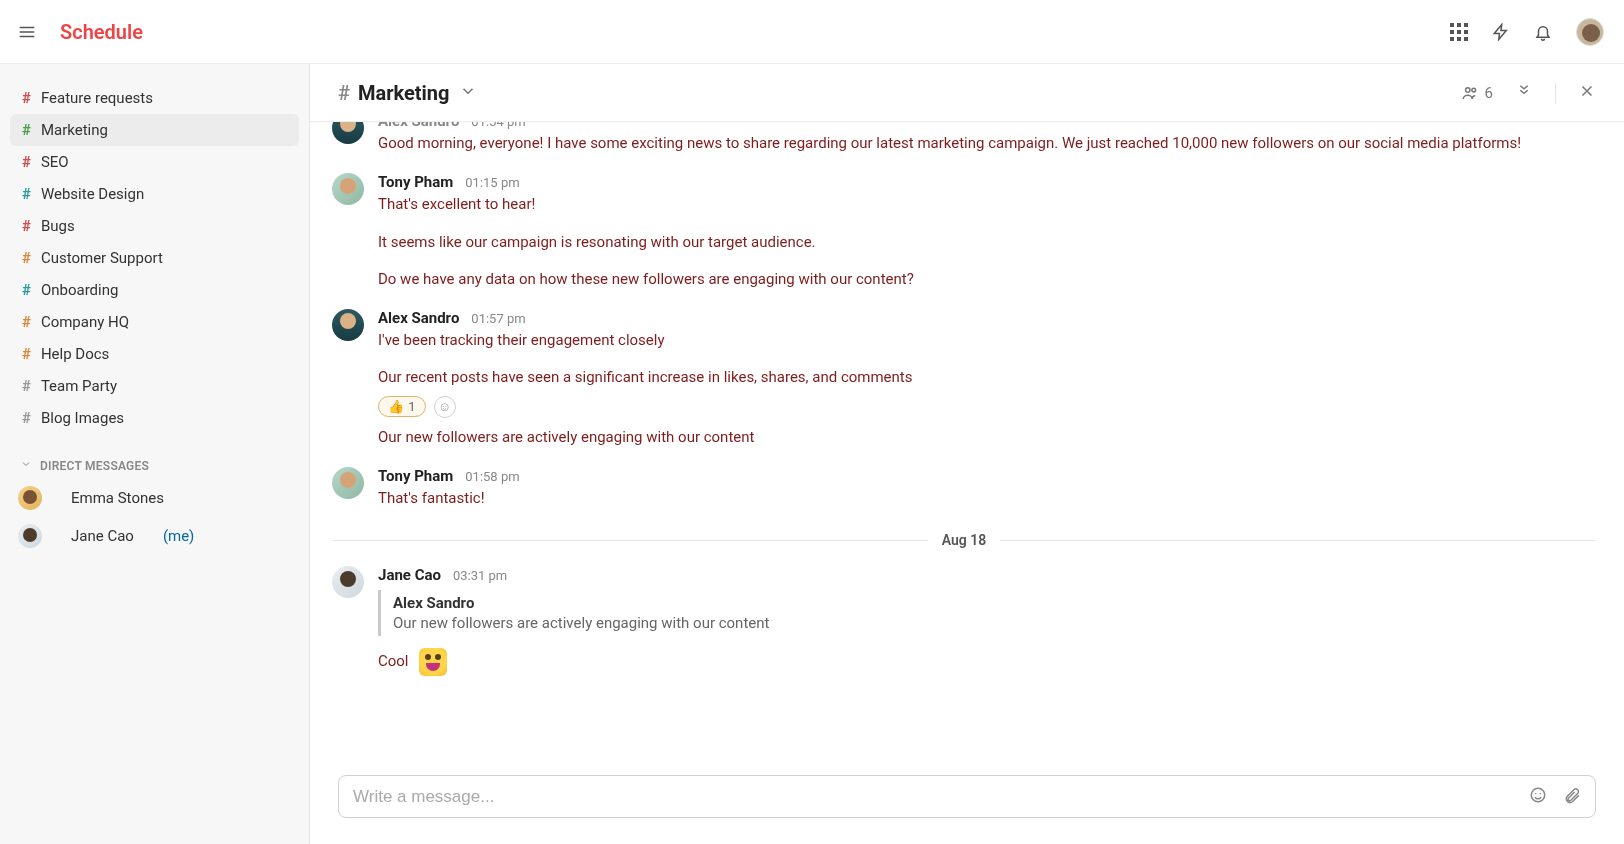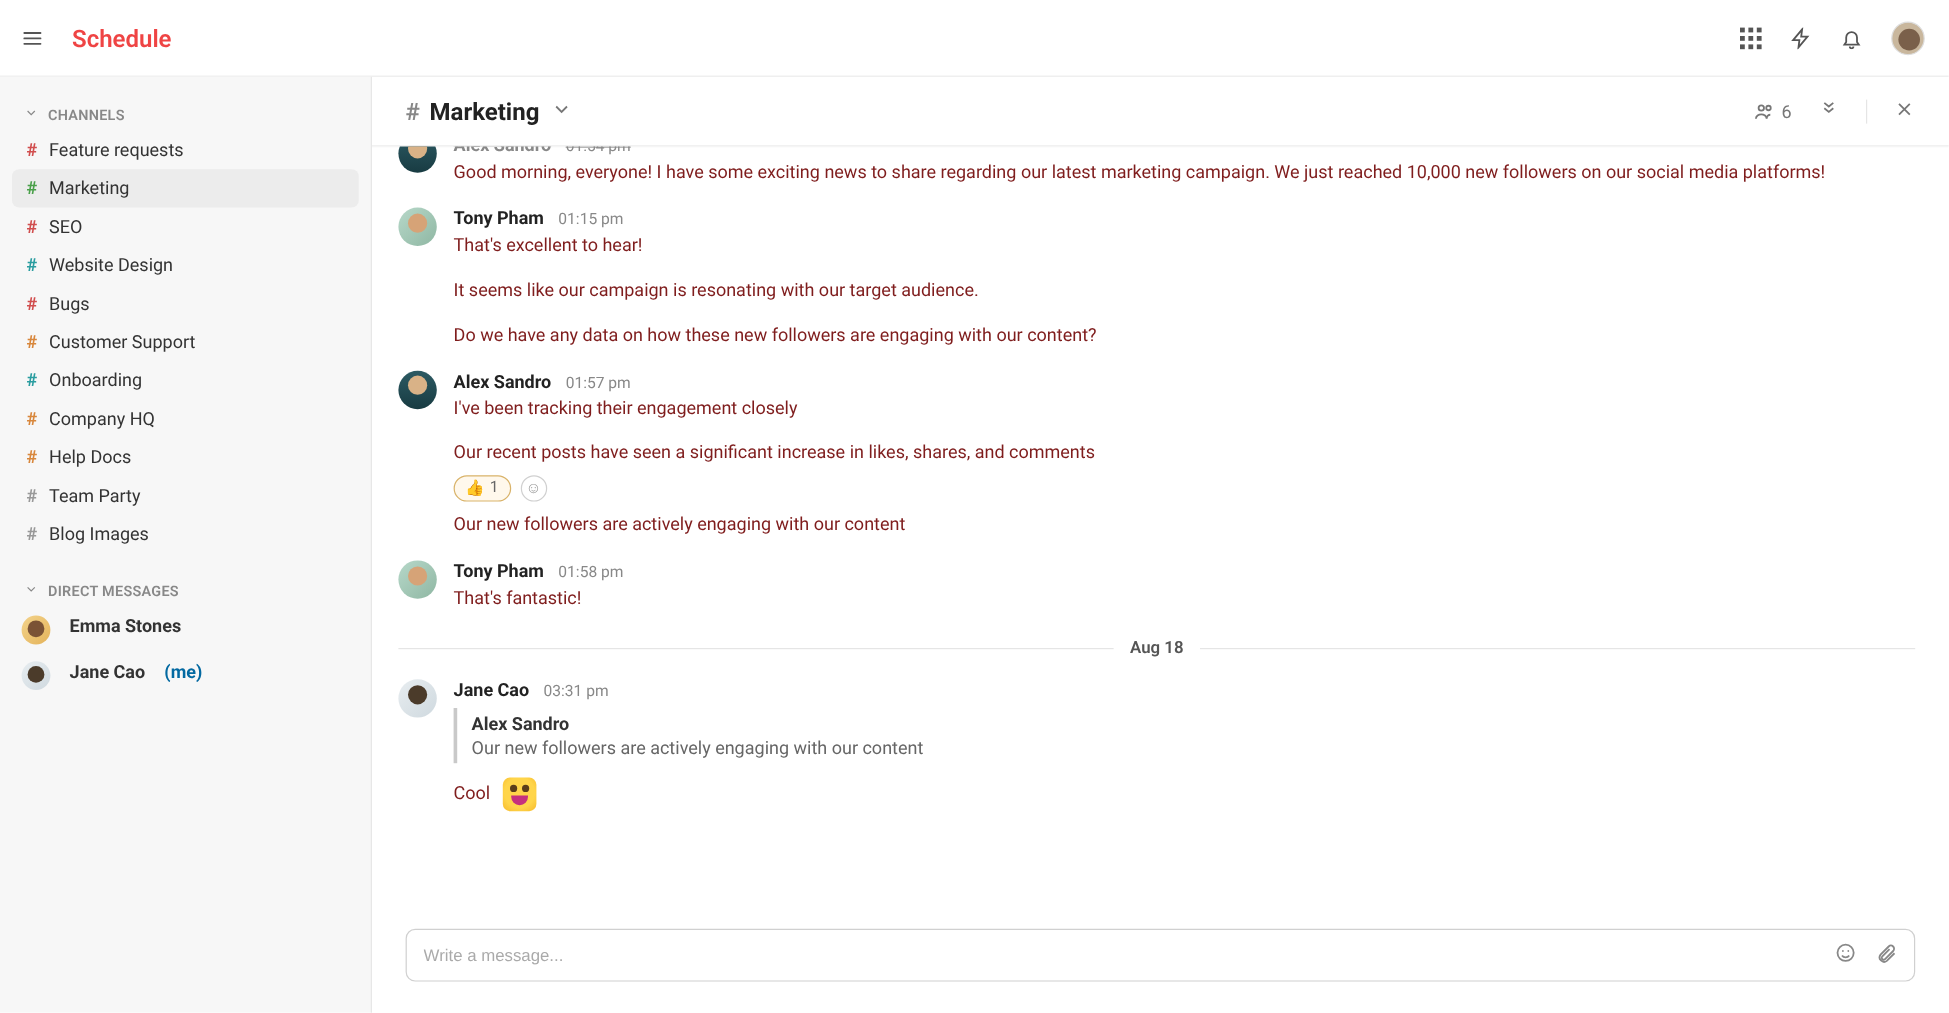--- a/index.html
+++ b/index.html
@@ -50,22 +50,22 @@
     cursor:pointer; font-size:15px; color:#333;
   }
   .channel-item.active { background:#ececec; font-weight:400; }
   .hash { font-size:15px; font-weight:700; }
   .hash.red { color:#d14e4e; }
   .hash.teal { color:#2a9da0; }
   .hash.orange { color:#d8873c; }
   .hash.gray { color:#999; }
   .hash.green { color:#4aa04a; }
   .dm-item {
-    display:flex; gap:16px;
-    padding:7px 8px; border-radius:6px; cursor:pointer; font-size:15px; color:#333;font-weight:bold;
+    display:flex; align-items:center; gap:29px;
+    padding:7px 8px; border-radius:6px; cursor:pointer; font-size:15px; color:#333;
   }
   .dm-avatar {
     width:24px; height:24px; border-radius:50%; flex-shrink:0;
     position:relative; overflow:hidden;
   }
   .dm-me { color:#0369a1; }
   
   .main { flex:1; display:flex; flex-direction:column; position:relative; }
   .channel-header {
     height:58px; display:flex; align-items:center;
@@ -131,21 +131,21 @@
   .emoji-big::after { 
     bottom:5px; left:7px; width:14px; height:8px; background:#c6317e; border-radius:0 0 10px 10px;
   }
   
   .composer-wrap { padding:14px 28px 26px; }
   .composer {
     border:1px solid #d0d0d0; border-radius:8px;
     display:flex; align-items:center; padding:10px 14px;
   }
   .composer input {
-    flex:1; border:none; outline:none; font-size:14px; color:#0f172a;
+    flex:1; border:none; outline:none; font-size:17px; color:#0f172a;
     background:transparent;
   }
   .composer input::placeholder { color:#aaa; }
   .composer-icons { display:flex; align-items:center; gap:16px; color:#888; }
   .composer-icons svg { width:18px; height:18px; stroke:#888; fill:none; stroke-width:2; }
   
   .av-alex { background:linear-gradient(180deg,#2c5a63 0%, #183b42 100%); }
   .av-alex::after { content:""; position:absolute; top:4px; left:8px; width:16px; height:16px; border-radius:50%; background:#d9b287; }
   .av-tony { background:linear-gradient(135deg,#b7d8c9,#8fb7a3); }
   .av-tony::after { content:""; position:absolute; top:5px; left:8px; width:16px; height:16px; border-radius:50%; background:#d6a377; }
@@ -194,28 +194,20 @@
           <path d="M18 16v-5a6 6 0 10-12 0v5l-2 3h16l-2-3zM10 21a2 2 0 004 0"></path>
         </svg>
     </div>
     <div class="avatar-top"></div>
   </div>
 </div>
 
 <div class="layout">
 
   <aside class="sidebar">
-    <div class="section-header">
-      <span class="chev-icon">
-        <svg viewBox="0 0 24 24">
-            <path d="M6 9l6 6 6-6"></path>
-          </svg>
-      </span>
-      <span>CHANNELS</span>
-    </div>
     <ul class="channel-list" id="channel-list">
         <li class="channel-item">
           <span class="hash red">#</span>
           <span>Feature requests</span>
         </li>
         <li class="channel-item active">
           <span class="hash green">#</span>
           <span>Marketing</span>
         </li>
         <li class="channel-item">

